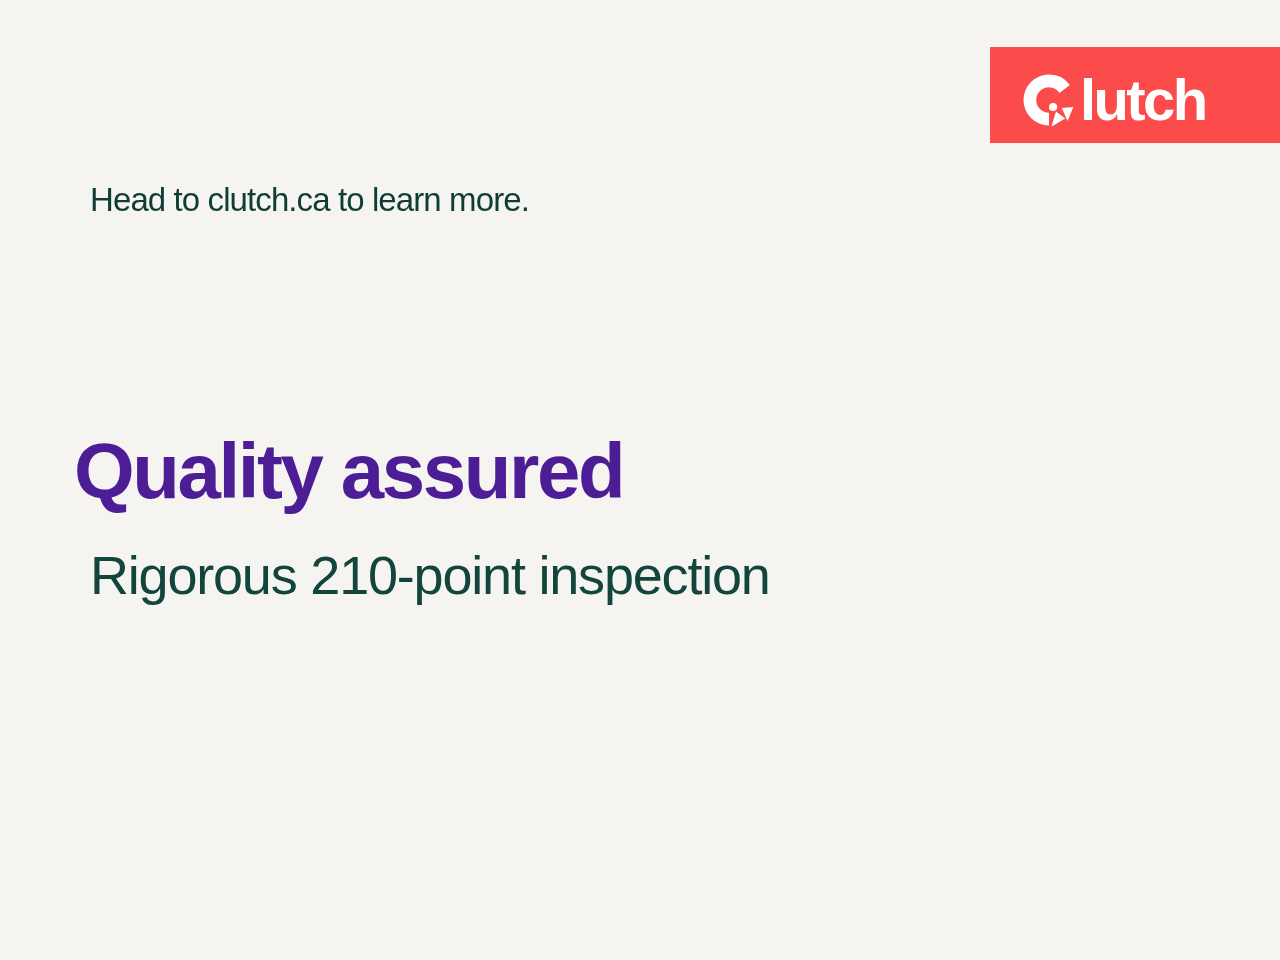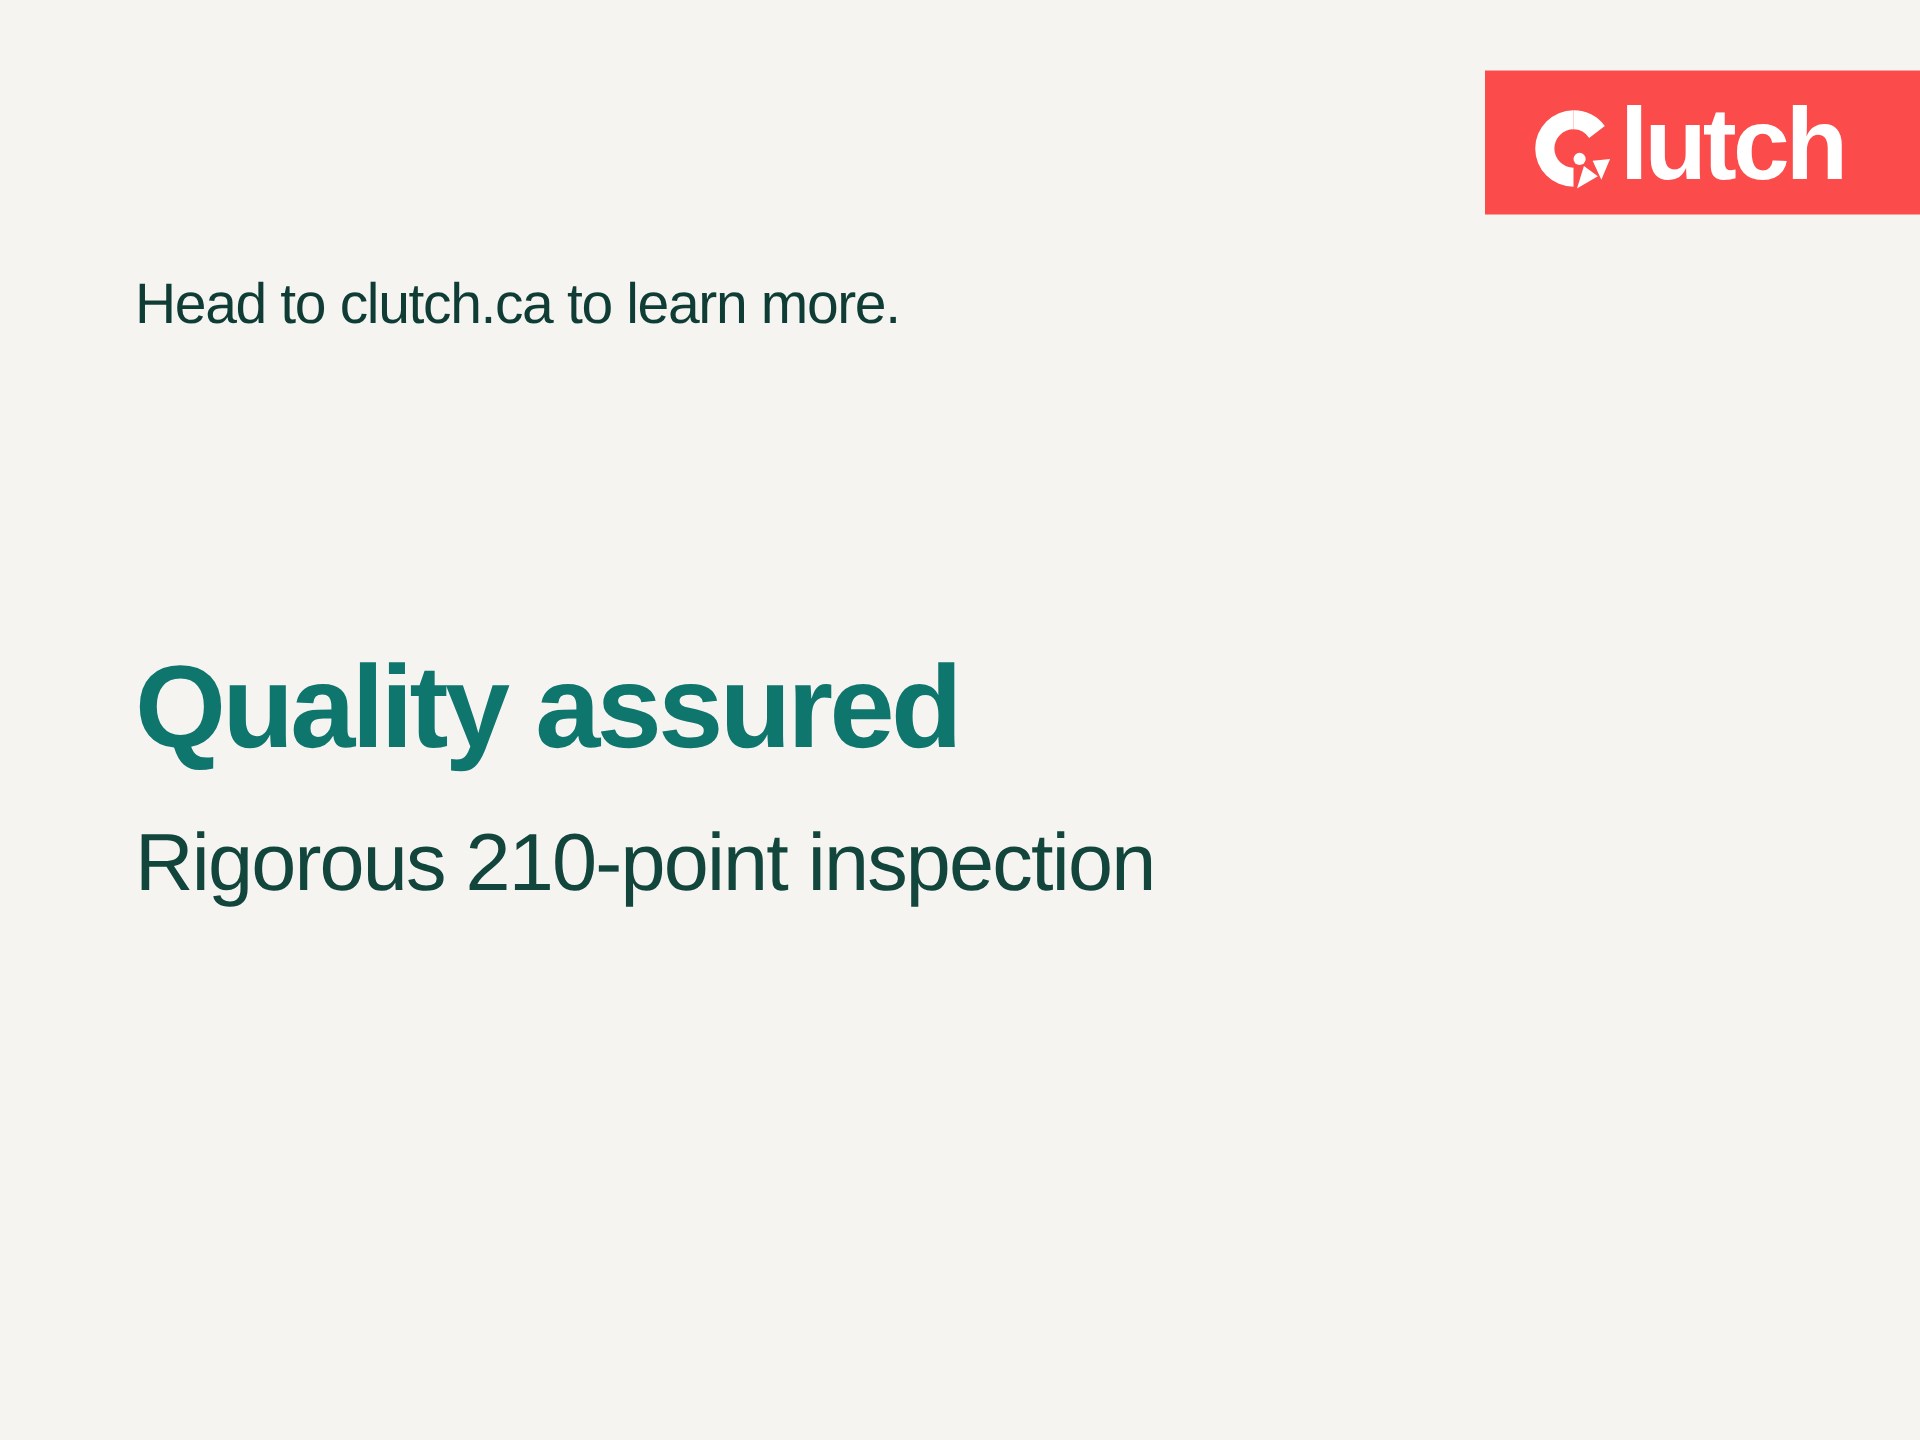--- a/index.html
+++ b/index.html
@@ -47,49 +47,49 @@
     height: 58px;
     display: block;
     position: relative;
     top: 9px;
     margin-right: 2px;
     flex: 0 0 auto;
   }
 
   .logo-word {
     font-family: "Liberation Sans", sans-serif;
-    font-size: 68px;
+    font-size: 58px;
     font-weight: bold;
     color: #ffffff;
     letter-spacing: -2.6px;
     line-height: 1;
     display: block;
   }
 
   
   .kicker {
     position: absolute;
     left: 90px;
     top: 182px;
-    font-size: 38px;
+    font-size: 33px;
     font-weight: normal;
     letter-spacing: -0.9px;
     color: #0f3d36;
     line-height: 1.12;
     white-space: nowrap;
   }
 
   .headline {
     position: absolute;
-    left: 90px;
+    left: 74px;
     top: 431px;
     font-size: 78px;
     font-weight: bold;
     letter-spacing: -2.4px;
-    color: #0f766e;
+    color: #4c1d95;
     line-height: 1.05;
     white-space: nowrap;
   }
 
   .subcopy {
     position: absolute;
     left: 90px;
     top: 543px;
     font-size: 54px;
     font-weight: normal;

